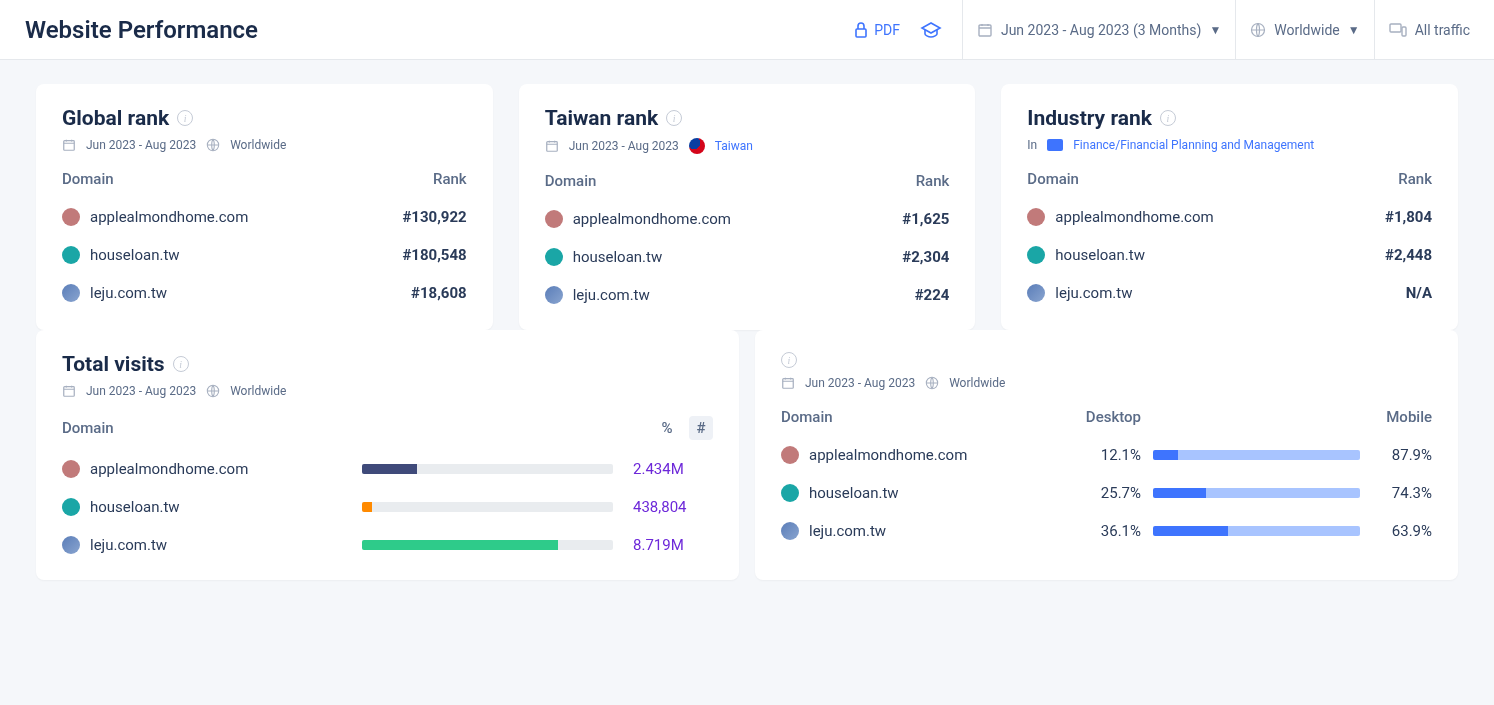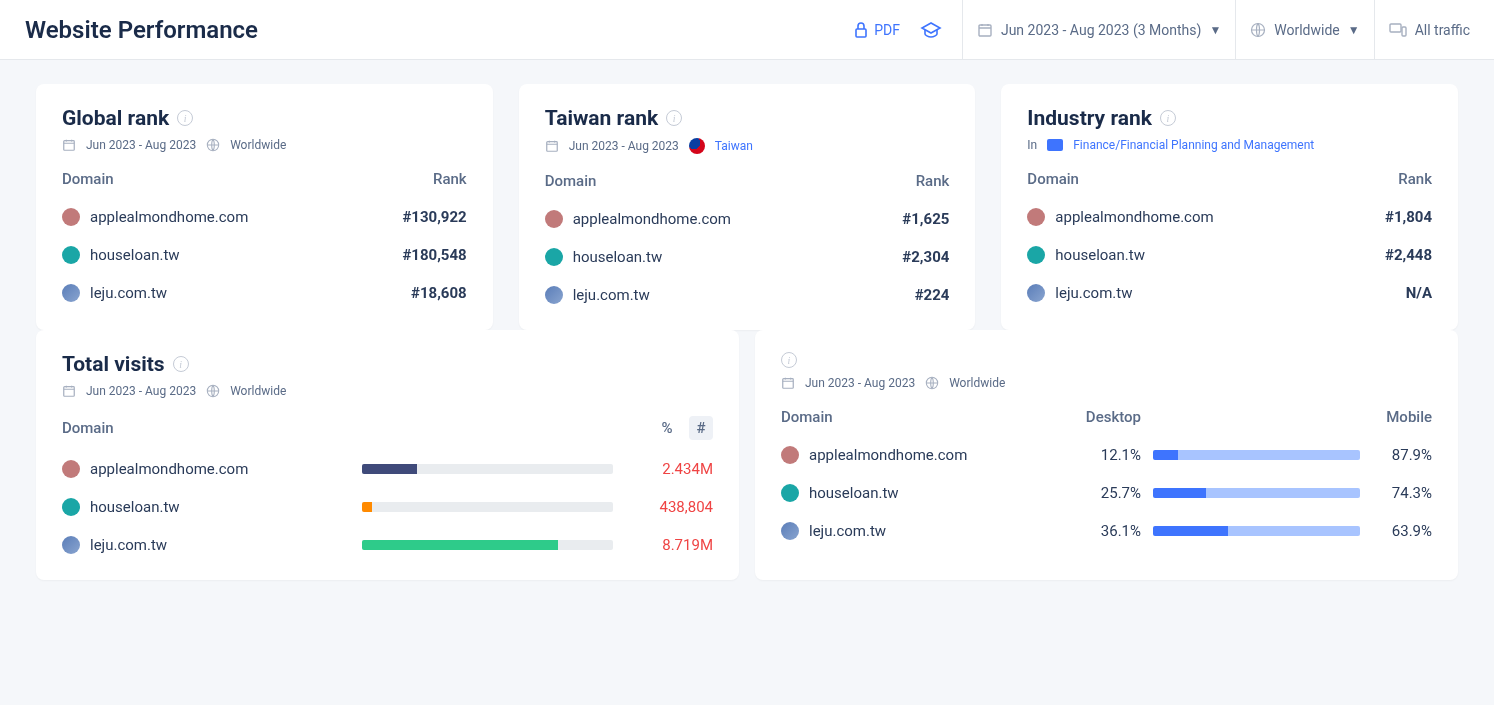--- a/index.html
+++ b/index.html
@@ -33,21 +33,21 @@
 .card.large { flex: 1; }
 .tv-head { display: flex; align-items: center; margin-top: 18px; color: #5a6b87; font-size: 15px; font-weight: 500; }
 .tv-head .col-domain { flex: 0 0 300px; }
 .tv-head .col-bar { flex: 1; }
 .tv-head .col-toggles { display: flex; gap: 10px; align-items: center; }
 .toggle-btn { width: 24px; height: 24px; display: inline-flex; align-items: center; justify-content: center; border-radius: 4px; color: #5a6b87; cursor: pointer; }
 .toggle-btn.active { background: #eef1f6; }
 .tv-row { display: flex; align-items: center; margin-top: 20px; font-size: 15px; }
 .tv-row .col-domain { flex: 0 0 300px; }
 .tv-row .col-bar { flex: 1; padding-right: 20px; }
-.tv-row .col-val { flex: 0 0 80px; text-align: right; color: #ef4444; }
+.tv-row .col-val { flex: 0 0 80px; text-align: left; color: #6d28d9; }
 .bar-track { background: #e9ecef; height: 10px; border-radius: 2px; overflow: hidden; }
 .bar-fill { height: 100%; }
 .bar-c1 { background: #3f4a7a; } .bar-c2 { background: #ff8a00; } .bar-c3 { background: #2ecb8a; }
 .dd-head { display: flex; align-items: center; margin-top: 18px; color: #5a6b87; font-size: 15px; font-weight: 500; }
 .dd-head .col-domain { flex: 0 0 300px; }
 .dd-head .col-desktop { flex: 0 0 60px; text-align: right; }
 .dd-head .col-bar2 { flex: 1; padding: 0 12px; }
 .dd-head .col-mobile { flex: 0 0 60px; text-align: right; }
 .dd-row { display: flex; align-items: center; margin-top: 20px; font-size: 15px; }
 .dd-row .col-domain { flex: 0 0 300px; }

